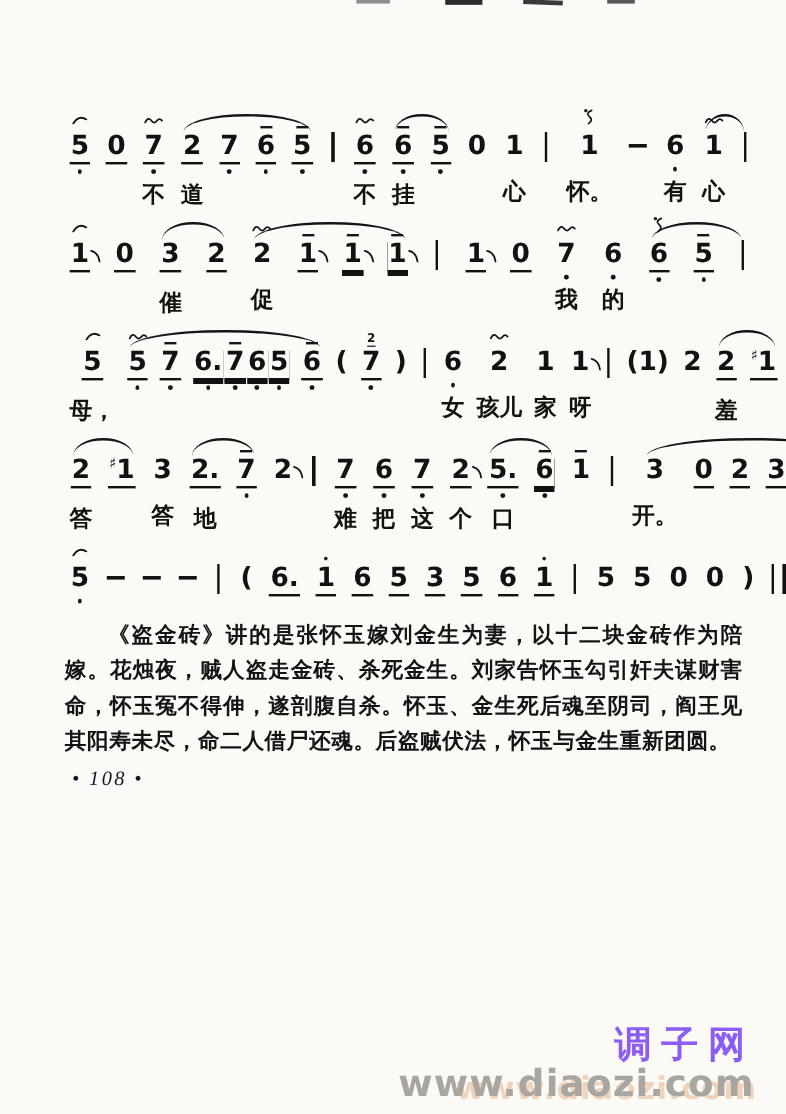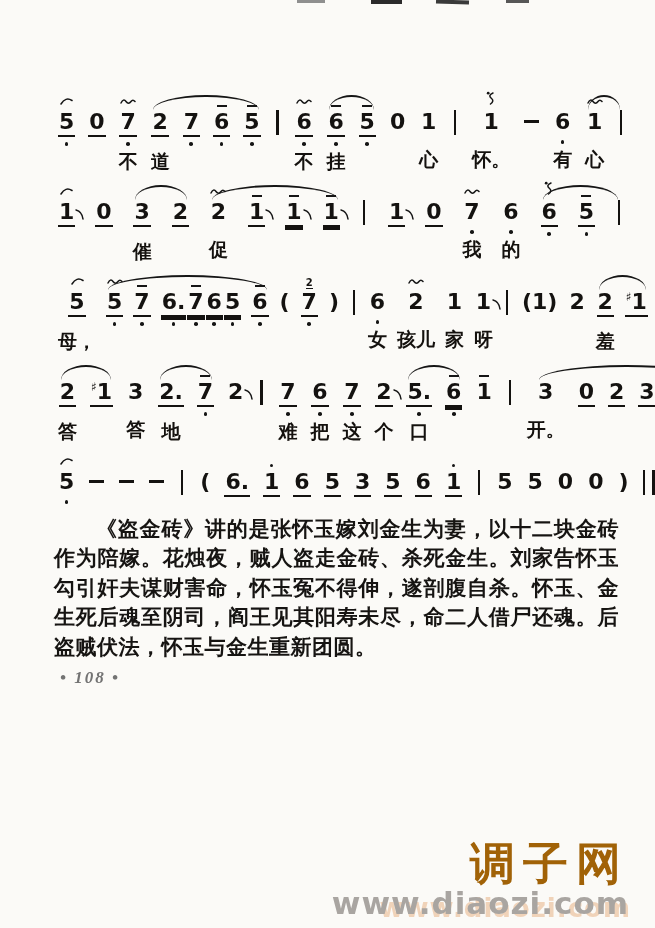--- a/index.html
+++ b/index.html
@@ -43,34 +43,34 @@
   .dashline{display:block;width:15px;height:2.6px;background:#141210;margin-top:11px;}
   .fall{position:absolute;right:-9px;top:1px;}
   .dots{height:9px;line-height:7px;}
   .dots i{display:inline-block;width:3.6px;height:3.6px;border-radius:50%;background:#151515;margin-top:2px;}
   .lyr{font-size:19px;font-weight:bold;margin-top:3px;white-space:nowrap;color:#14110e;}
   .arc{position:absolute;top:1px;height:13px;border-top:2px solid #151515;
        border-radius:50% 50% 0 0 / 100% 100% 0 0;}
 
   
   .para{
-    width:565px;font-size:21px;line-height:29.4px;text-align:justify;
+    width:565px;font-size:18px;line-height:29.4px;text-align:justify;
     text-indent:2em;margin:0 0 1px 0;font-weight:600;
     letter-spacing:0.5px;
   }
   .pagenum{
-    font-style:italic;font-size:17px;margin:6px 0 0 6px;font-weight:700;
-    letter-spacing:2px;color:#737373;
+    font-style:italic;font-size:17px;margin:6px 0 0 6px;font-weight:400;
+    letter-spacing:2px;color:#0f172a;
   }
 
   
   .wm{position:absolute;right:26px;bottom:8px;text-align:right;line-height:1.05;}
   .wm .brand{
-    font-family:"DejaVu Sans",sans-serif;font-weight:bold;font-size:45px;
-    color:#a16207;letter-spacing:8px;display:block;
+    font-family:"DejaVu Sans",sans-serif;font-weight:bold;font-size:31px;
+    color:#8b5cf6;letter-spacing:8px;display:block;
   }
   .wm .urlwrap{position:relative;display:block;}
   .wm .url{
     font-family:"DejaVu Sans",sans-serif;font-weight:bold;font-size:31px;
     color:#a9a5a1;letter-spacing:1px;position:relative;z-index:2;
   }
   .wm .url-echo{
     position:absolute;right:-2px;top:8px;z-index:1;
     font-family:"DejaVu Sans",sans-serif;font-weight:bold;font-size:26px;
     color:rgba(224,148,84,0.38);filter:blur(0.6px);letter-spacing:1px;

